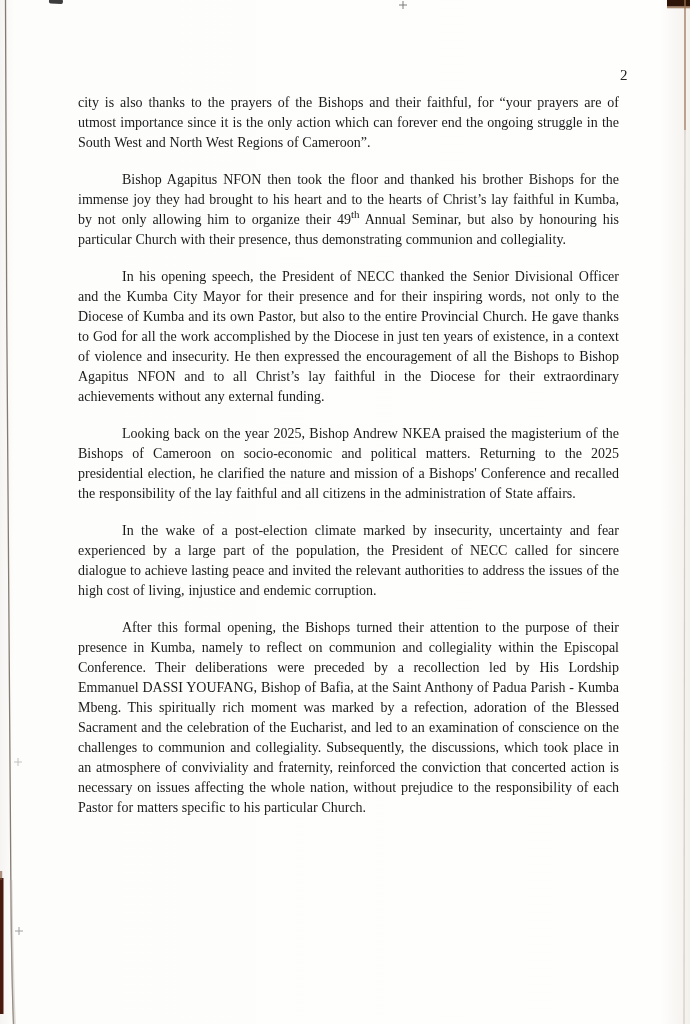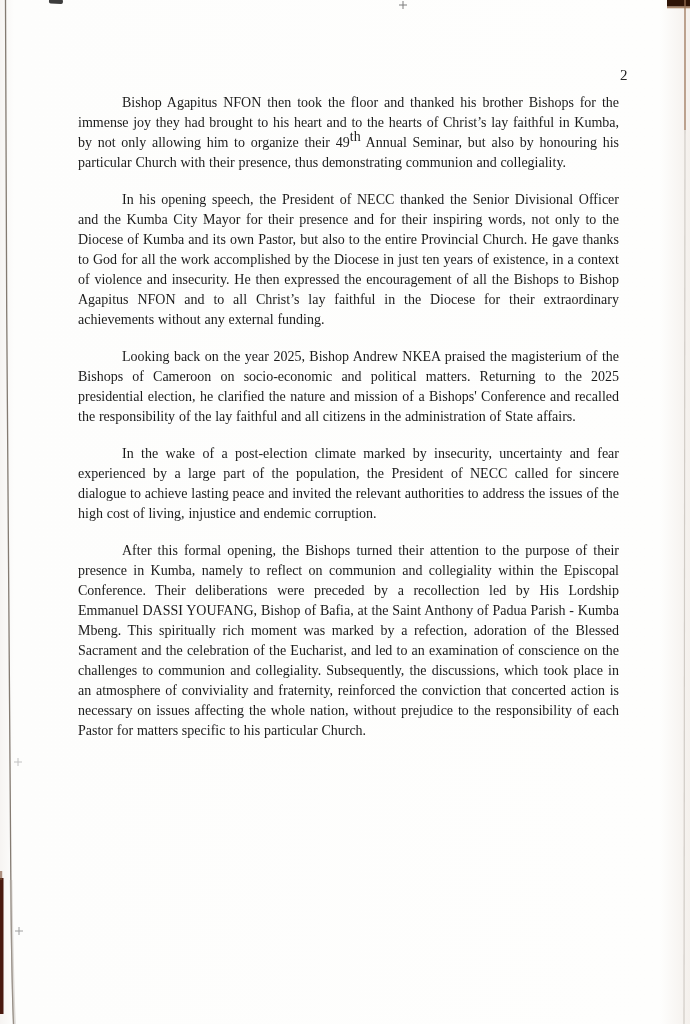--- a/index.html
+++ b/index.html
@@ -44,21 +44,21 @@
     word-spacing: 0.02em;
   }
   .doc p {
     margin: 0 0 17px 0;
     text-indent: 44px;
   }
   .doc p.no-indent {
     text-indent: 0;
   }
   .doc sup {
-    font-size: 14px;
+    font-size: 11px;
     line-height: 0;
     vertical-align: super;
   }
 </style>
 </head>
 <body>
 
 <div class="page">
 
   <svg class="artifacts" width="690" height="1024" viewBox="0 0 690 1024">
@@ -80,20 +80,21 @@
     <rect x="667" y="6.5" width="23" height="1.8" fill="#8a5a33" opacity="0.7"></rect>
 
     <line x1="685" y1="0" x2="685" y2="130" stroke="#9b7457" stroke-width="1.4" opacity="0.9"></line>
     <line x1="685" y1="130" x2="684" y2="1024" stroke="#c9c3bd" stroke-width="1.2" opacity="0.8"></line>
   </svg>
 
   <div class="page-number">2</div>
 
   <div class="doc">
 
+    <p class="no-indent">city is also thanks to the prayers of the Bishops and their faithful, for “your prayers are of utmost importance since it is the only action which can forever end the ongoing struggle in the South West and North West Regions of Cameroon”.</p>
 
     <p><span>Bishop Agapitus NFON then took the floor and thanked his brother Bishops for the immense joy they had brought to his heart and to the hearts of Christ’s lay faithful in Kumba, by not only allowing him to organize their 49</span><sup>th</sup><span> Annual Seminar, but also by honouring his particular Church with their presence, thus demonstrating communion and collegiality.</span></p>
 
     <p>In his opening speech, the President of NECC thanked the Senior Divisional Officer and the Kumba City Mayor for their presence and for their inspiring words, not only to the Diocese of Kumba and its own Pastor, but also to the entire Provincial Church. He gave thanks to God for all the work accomplished by the Diocese in just ten years of existence, in a context of violence and insecurity. He then expressed the encouragement of all the Bishops to Bishop Agapitus NFON and to all Christ’s lay faithful in the Diocese for their extraordinary achievements without any external funding.</p>
 
     <p>Looking back on the year 2025, Bishop Andrew NKEA praised the magisterium of the Bishops of Cameroon on socio-economic and political matters. Returning to the 2025 presidential election, he clarified the nature and mission of a Bishops' Conference and recalled the responsibility of the lay faithful and all citizens in the administration of State affairs.</p>
 
     <p>In the wake of a post-election climate marked by insecurity, uncertainty and fear experienced by a large part of the population, the President of NECC called for sincere dialogue to achieve lasting peace and invited the relevant authorities to address the issues of the high cost of living, injustice and endemic corruption.</p>
 
     <p>After this formal opening, the Bishops turned their attention to the purpose of their presence in Kumba, namely to reflect on communion and collegiality within the Episcopal Conference. Their deliberations were preceded by a recollection led by His Lordship Emmanuel DASSI YOUFANG, Bishop of Bafia, at the Saint Anthony of Padua Parish - Kumba Mbeng. This spiritually rich moment was marked by a refection, adoration of the Blessed Sacrament and the celebration of the Eucharist, and led to an examination of conscience on the challenges to communion and collegiality. Subsequently, the discussions, which took place in an atmosphere of conviviality and fraternity, reinforced the conviction that concerted action is necessary on issues affecting the whole nation, without prejudice to the responsibility of each Pastor for matters specific to his particular Church.</p>

